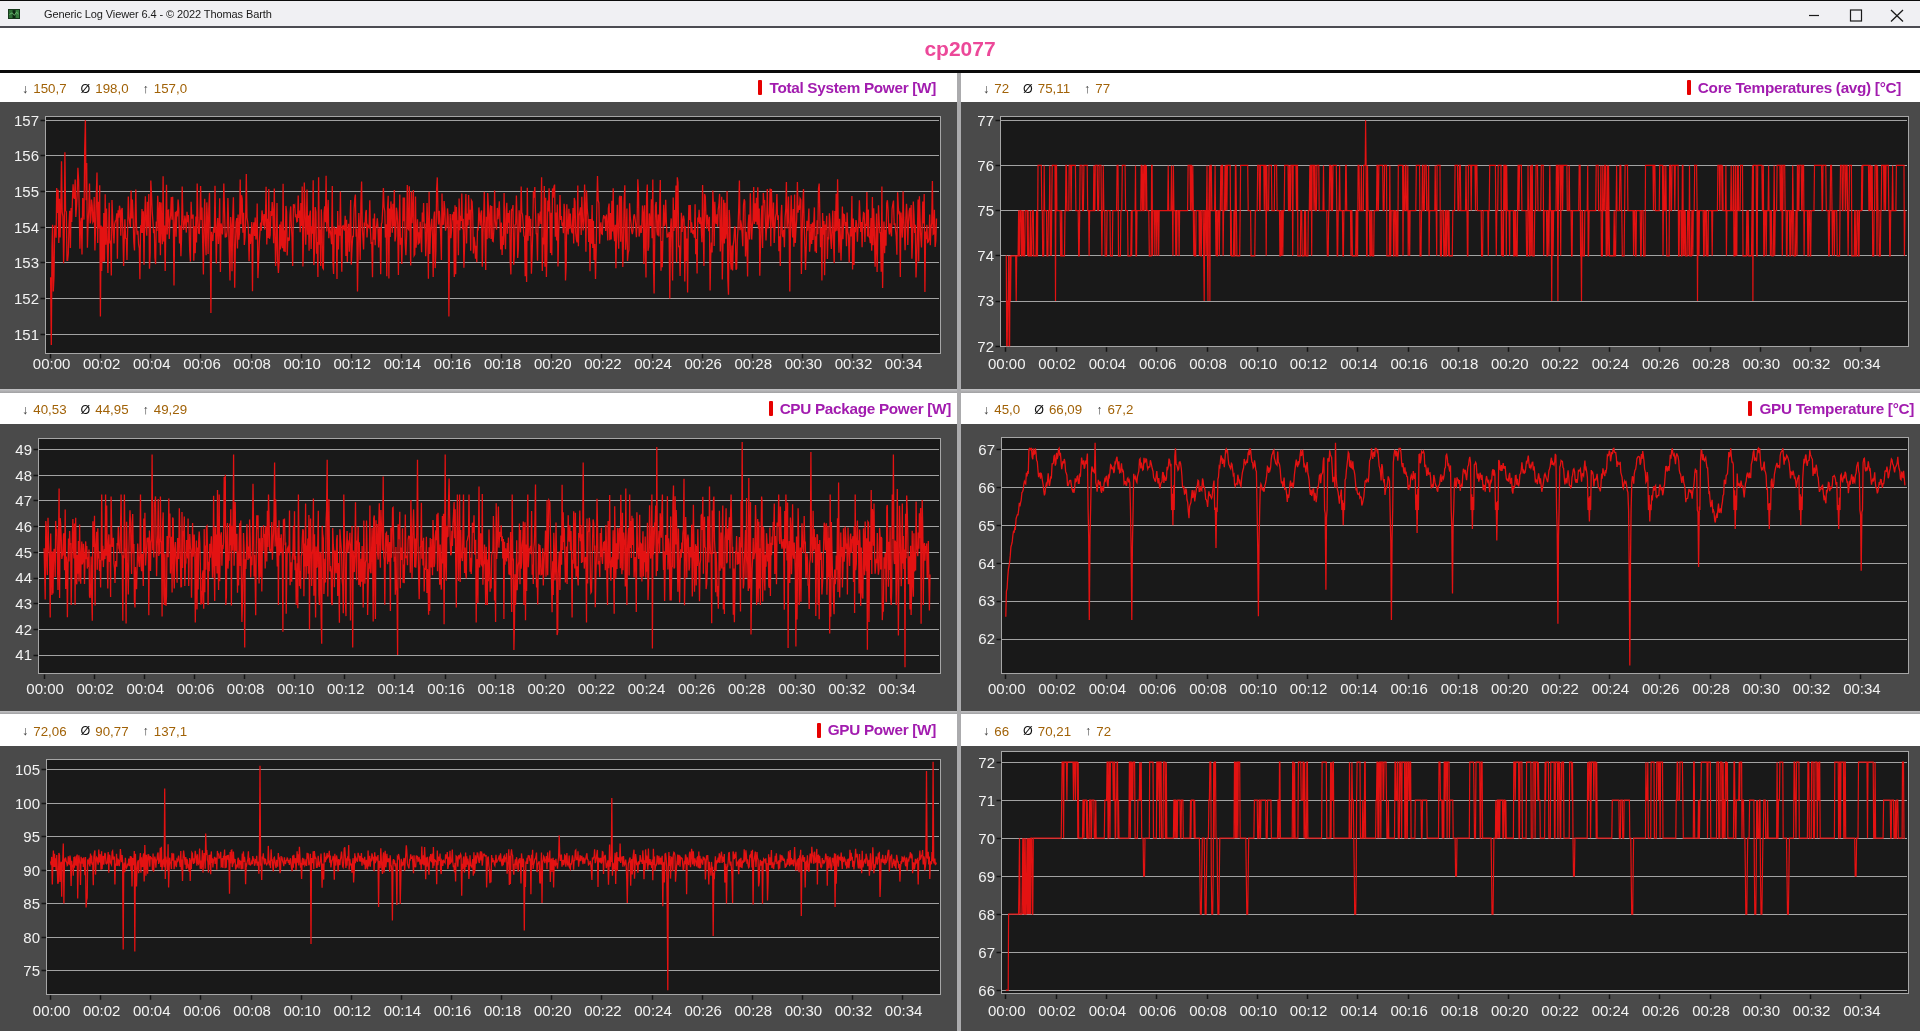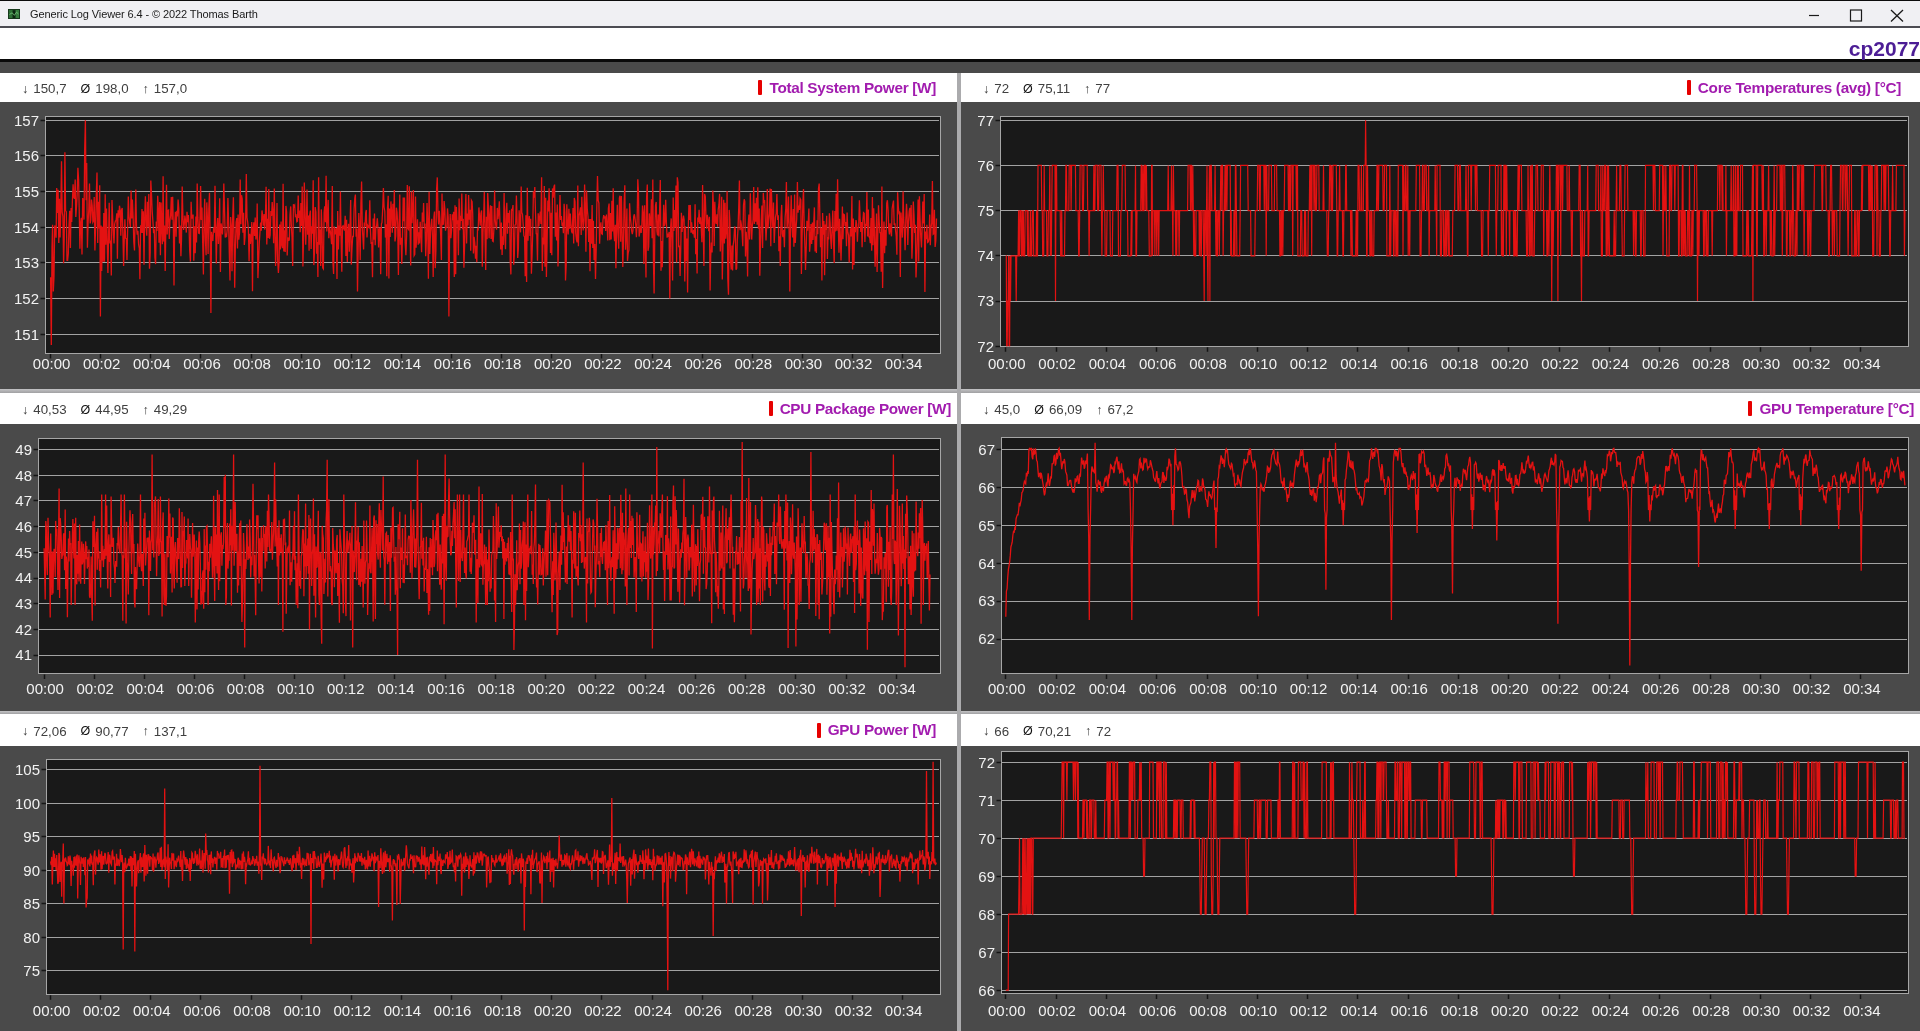--- a/index.html
+++ b/index.html
@@ -1,28 +1,28 @@
 <!DOCTYPE html>
 <html><head><meta charset="utf-8"><title>Generic Log Viewer</title>
 <style>
 *{margin:0;padding:0;box-sizing:border-box}
 html,body{width:1920px;height:1031px;overflow:hidden;background:#4a4a4a;
 font-family:"Liberation Sans",sans-serif;position:relative}
 #tbar{position:absolute;left:0;top:0;width:1920px;height:28px;background:#f0f0f3;will-change:transform;
 border-top:1px solid #0b0b0b;border-bottom:2px solid #4c4c52;display:flex;align-items:center}
-#tbar .ttxt{font-size:11px;letter-spacing:-0.1px;color:#191919;margin-left:10px}
+#tbar .ttxt{font-size:11px;letter-spacing:-0.1px;color:#191919;margin-left:24px}
 #ticon{margin-left:8px;width:12px;height:10px}
-#band{position:absolute;left:0;top:28px;width:1920px;height:34px;background:#fff;will-change:transform;
-border-bottom:3px solid #0a0a0a;text-align:right;font-weight:700;font-size:21px;color:#4c1d95;
+#band{position:absolute;left:0;top:28px;width:1920px;height:45px;background:#fff;will-change:transform;
+border-bottom:3px solid #0a0a0a;text-align:center;font-weight:700;font-size:21px;color:#ec4899;
 line-height:41px}
 .hdr{position:absolute;height:31px;background:#fff;will-change:transform}
 .stats{position:absolute;left:22px;top:0;height:100%;display:flex;align-items:center;font-size:13.3px;padding-top:2px}
 .stats .sym{color:#3a3a3a;margin-right:5px;font-size:12.5px}
 .stats .phi{color:#111}
-.stats .val{color:#404040;margin-right:14px}
+.stats .val{color:#a16207;margin-right:14px}
 .ptitle{position:absolute;top:0;height:100%;display:flex;align-items:center;
 font-weight:700;font-size:15.3px;color:#a21caf;letter-spacing:-0.3px}
 .rbar{display:inline-block;width:4px;height:15px;background:#e60000;border-radius:1px;margin-right:7px}
 .sep{position:absolute;left:0;width:1920px;height:3px;background:linear-gradient(#c3c3c5,#a0a0a2)}
 #vdiv{position:absolute;left:957px;top:73px;width:4px;height:958px;background:#ababad}
 .ch{position:absolute;will-change:transform}
 .yl{font-size:15px;fill:#f2f2f2;text-anchor:end;font-family:"Liberation Sans",sans-serif}
 .xl{font-size:15px;fill:#f2f2f2;text-anchor:middle;font-family:"Liberation Sans",sans-serif}
 #wbtn{position:absolute;right:0;top:1px;height:26px;width:140px}
 </style></head>

